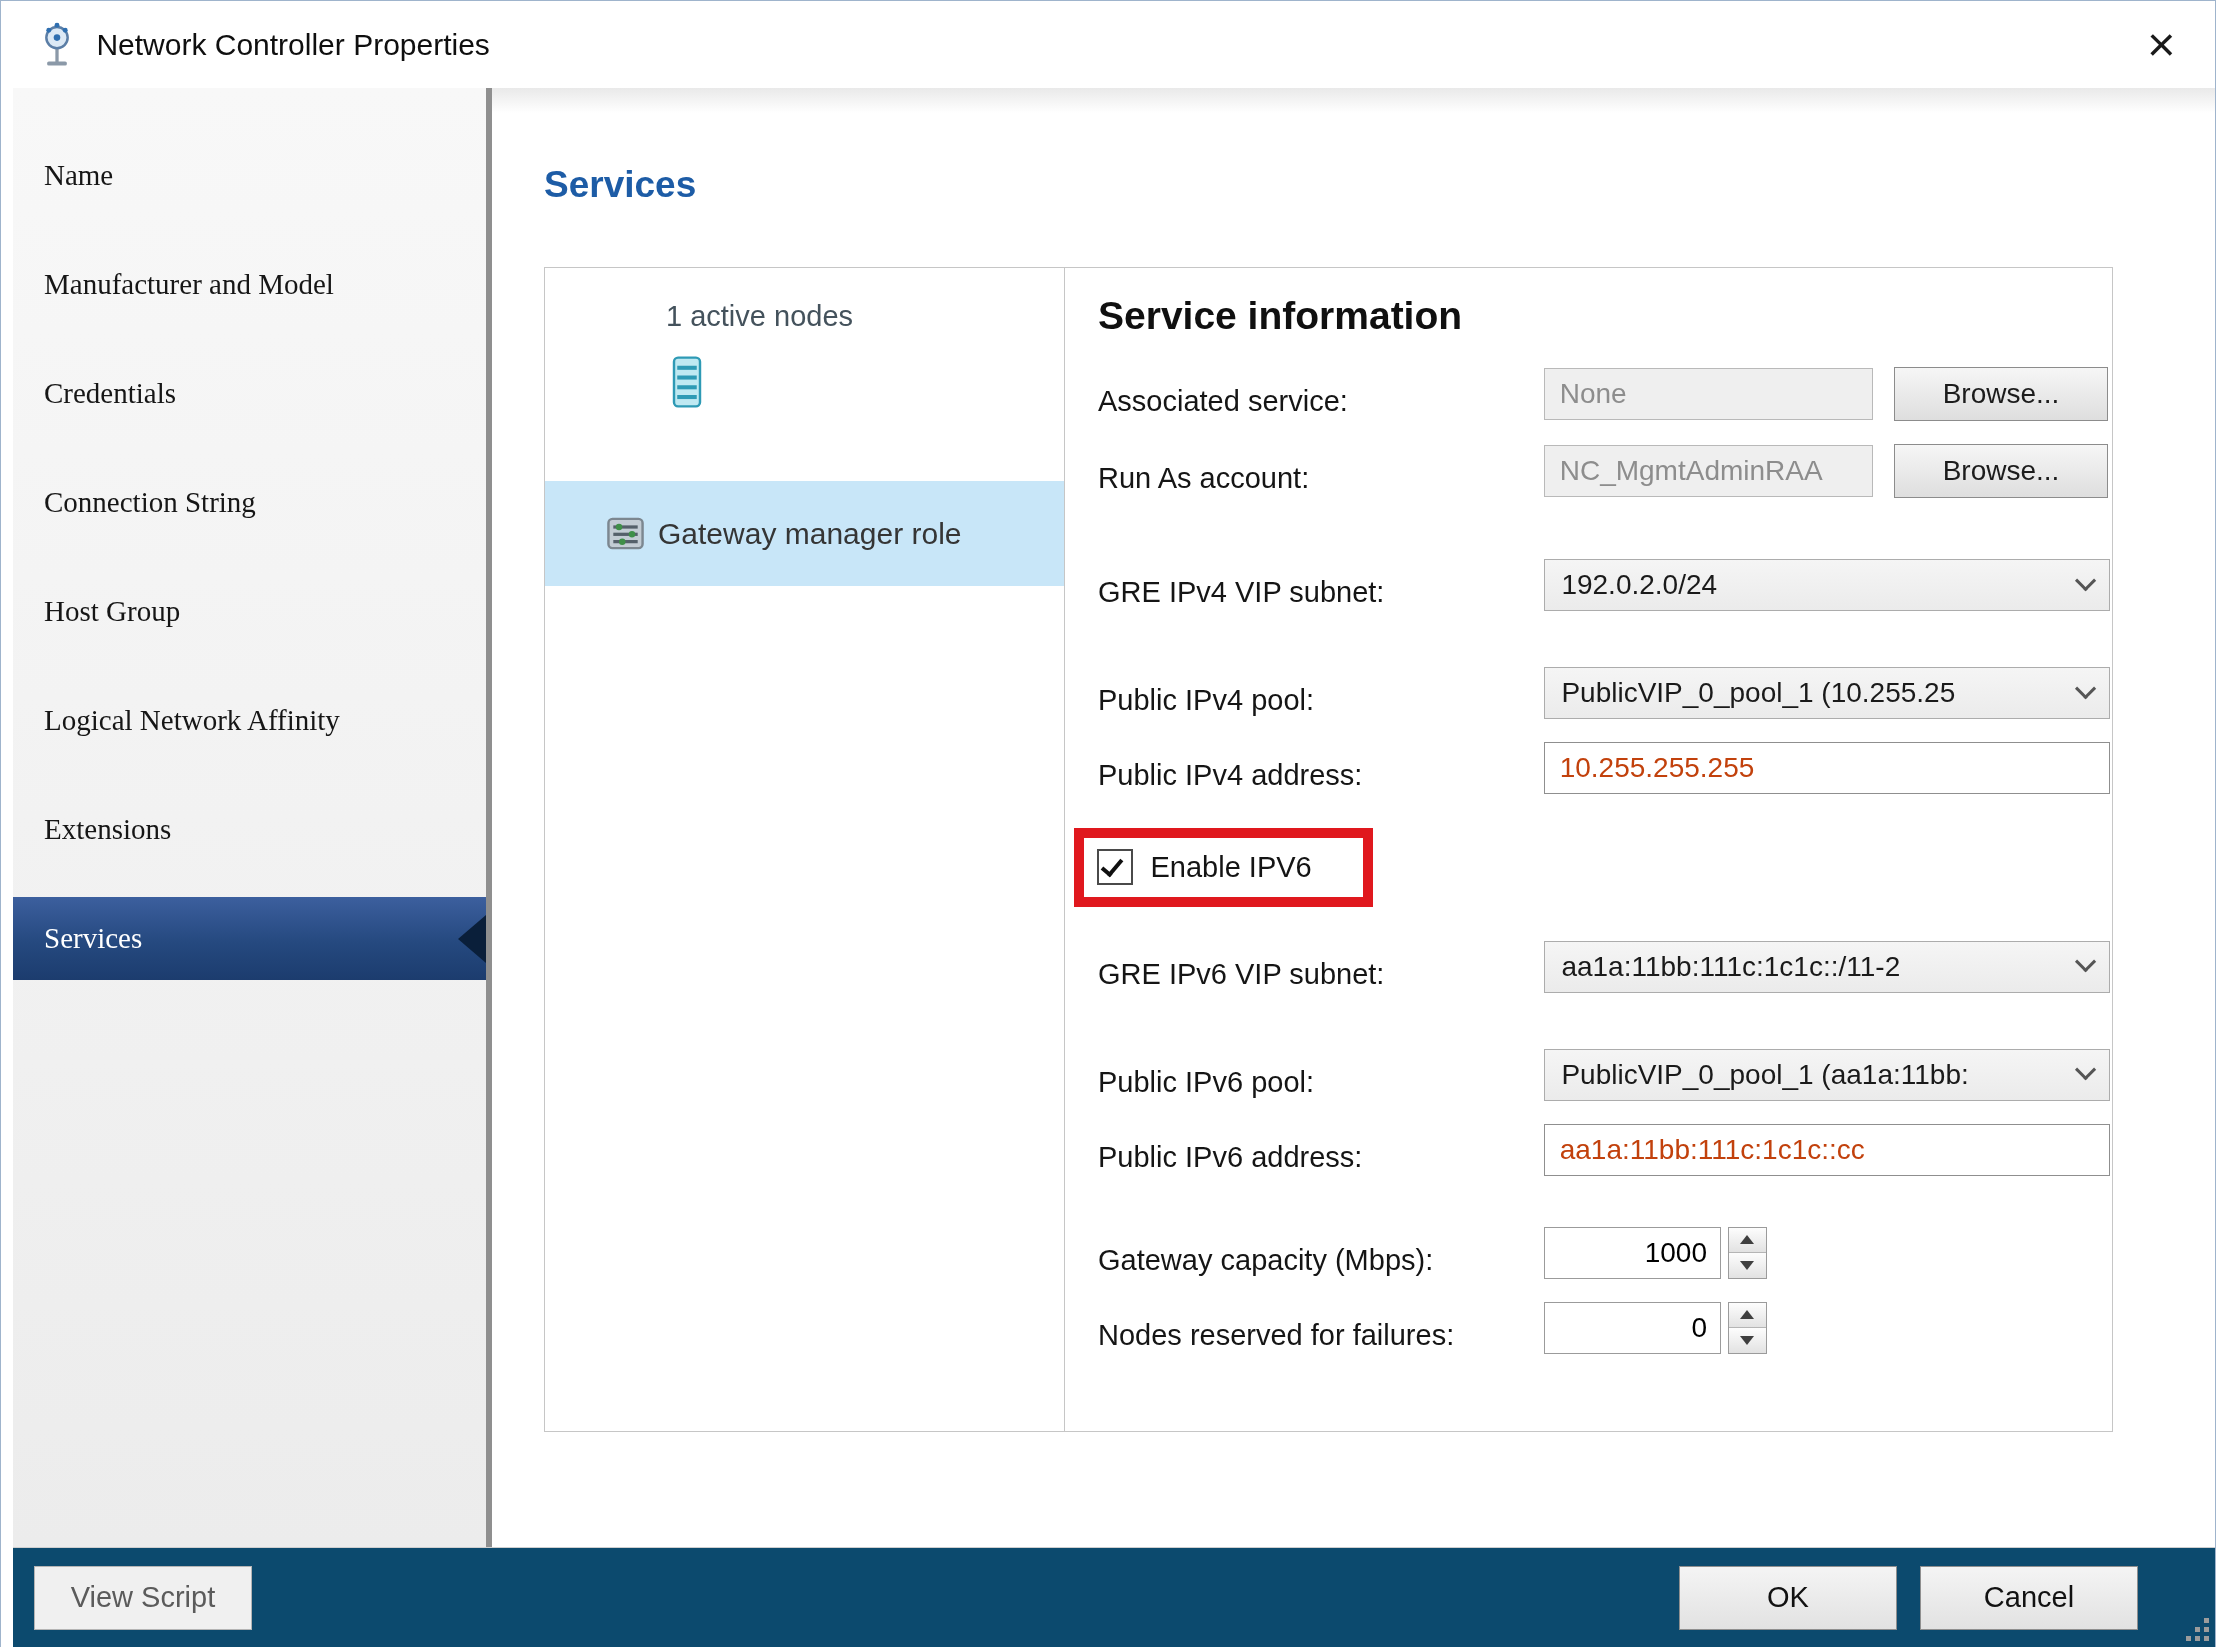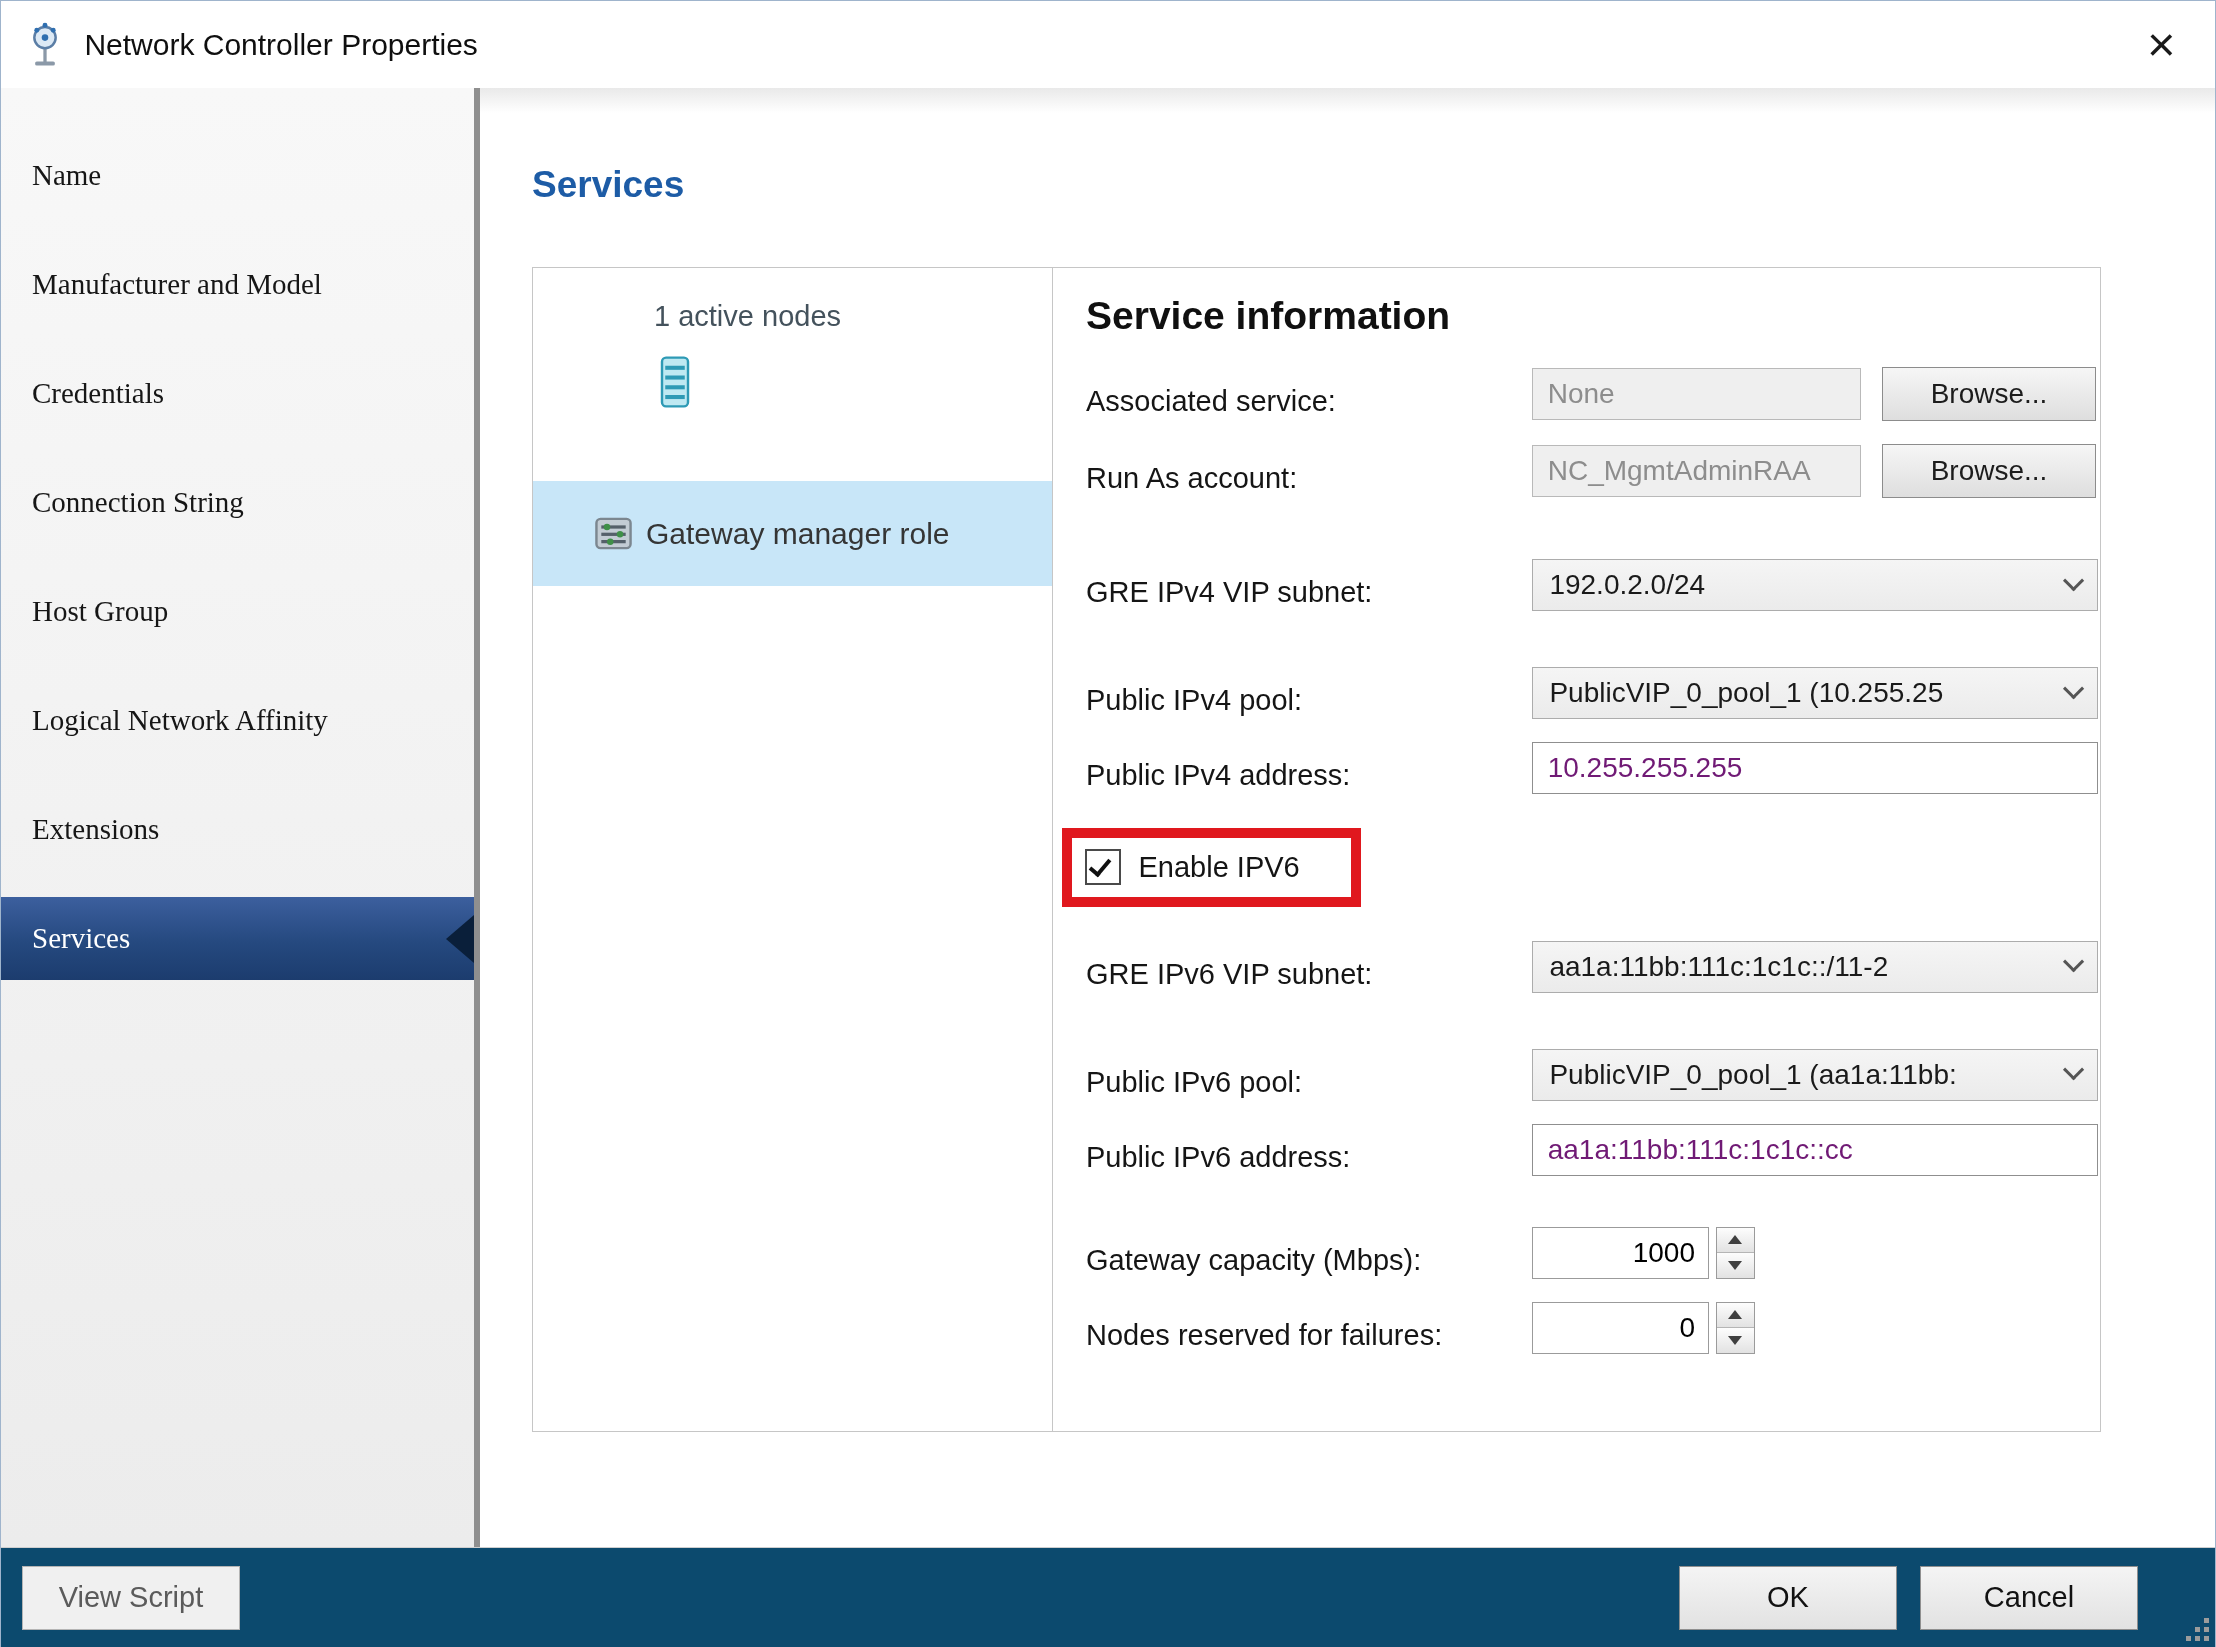--- a/index.html
+++ b/index.html
@@ -1,18 +1,18 @@
 <!DOCTYPE html>
 <html style="font-size:13px"><head>
 <meta charset="utf-8">
 <style>
   * { box-sizing: border-box; }
   body { margin:0; background:#ffffff; font-family:"Liberation Sans", sans-serif; color:#111; }
   .window { position:relative; width:2216px; height:1648px; border:1.6px solid #9fb4cc;
-            background:#fff; display:flex; flex-direction:column; overflow:hidden; }
+            background:#fff; display:flex; flex-direction:column; overflow:hidden;padding-left:12px; }
 
   
   .titlebar { flex:0 0 87px; display:flex; align-items:center; padding:0 33px 0 21px; background:#fff; }
   .app-icon { width:46px; height:46px; display:inline-flex; }
   .title { margin-left:16.4px; font-size:30px; color:#0f0f0f; }
   .close { margin-left:auto; font-size:49px; line-height:1; color:#1a1a1a; cursor:pointer;
            font-weight:300; padding:0 6.5px; }
 
   
   .content { flex:1; display:flex; min-height:0; }
@@ -61,21 +61,21 @@
   .btn { cursor:pointer; }
   .btn-browse { width:214px; height:54px; margin-left:21px;
                 background:linear-gradient(180deg,#f6f6f6,#dedede); border:1.6px solid #8c8c8c;
                 font-size:28px; color:#1c1c1c; }
   .dropdown { width:566px; height:52px; background:linear-gradient(180deg,#f5f5f5,#ebebeb);
               border:1.6px solid #acacac; display:flex; align-items:center; padding:0 16.4px;
               font-size:28px; color:#1a1a1a; cursor:pointer; }
   .chev { margin-left:auto; width:14.7px; height:14.7px; border-left:3.3px solid #555;
           border-bottom:3.3px solid #555; transform:rotate(-45deg) translate(3.3px,-3.3px); }
   .inp-text { width:566px; height:52px; border:1.6px solid #8f8f8f; font-size:28px;
-              padding:0 14.7px; color:#701a75; background:#fff; }
+              padding:0 14.7px; color:#c2410c; background:#fff; }
   .inp-spin { width:177px; height:52px; border:1.6px solid #9b9b9b; font-size:28px;
               padding:0 13px; text-align:right; background:#fff; }
   .spinner { width:39px; height:52px; margin-left:6.5px; display:flex; flex-direction:column;
              border:1.6px solid #9b9b9b; background:#f0f0f0; }
   .spin-btn { flex:1; display:flex; align-items:center; justify-content:center;
               background:linear-gradient(180deg,#fdfdfd,#e2e2e2); border:0; padding:0; cursor:pointer; }
   .spin-btn + .spin-btn { border-top:1.6px solid #b5b5b5; }
   .tri-up { width:0; height:0; border-left:7.4px solid transparent; border-right:7.4px solid transparent;
             border-bottom:9.8px solid #3f3f3f; }
   .tri-down { width:0; height:0; border-left:7.4px solid transparent; border-right:7.4px solid transparent;

